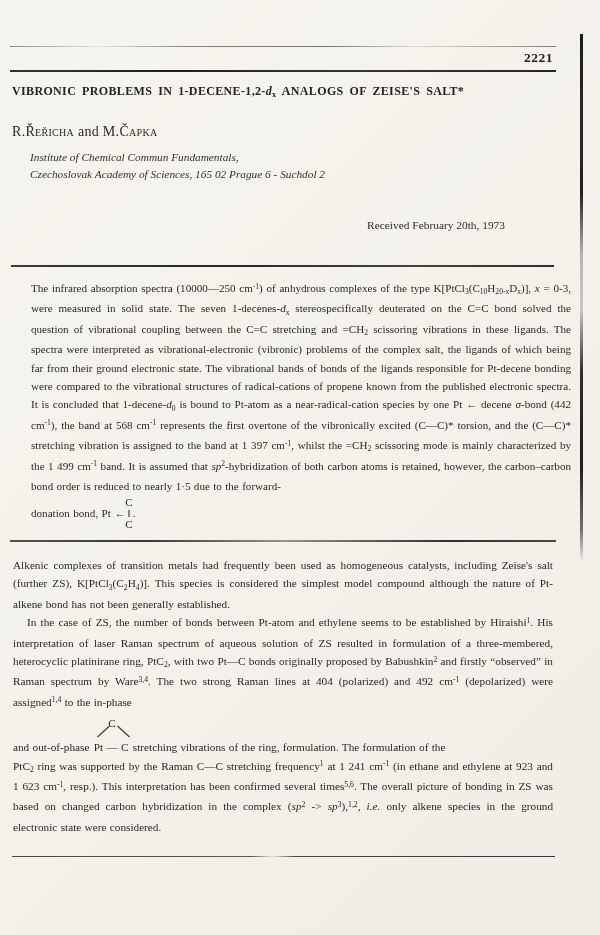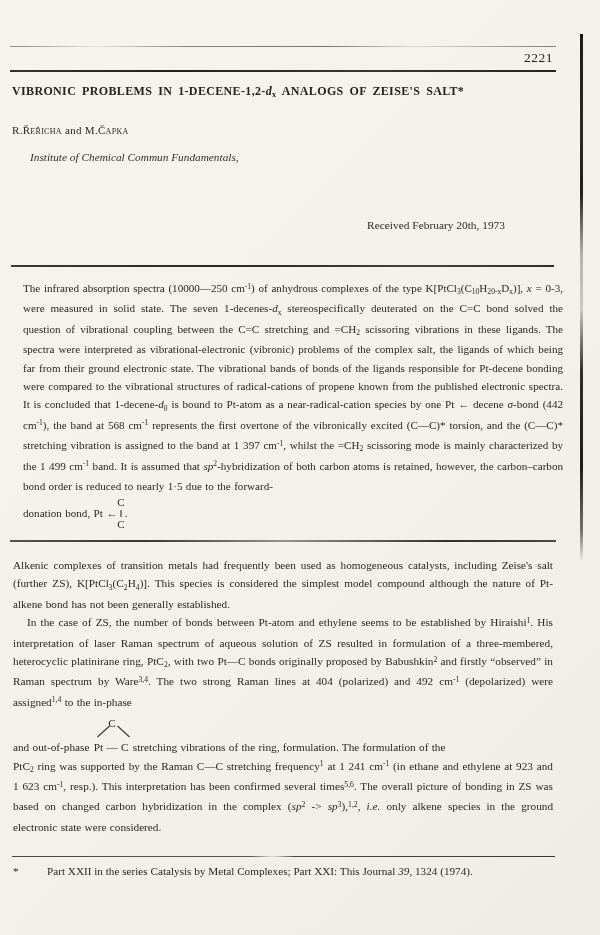--- a/index.html
+++ b/index.html
@@ -13,50 +13,50 @@
     background:linear-gradient(135deg,#f6f4ee 0%,#f3f1ea 55%,#efede6 100%);
     color:#2b2823;
   }
   .rule{position:absolute;}
   .rule-thin{
     top:46px;left:10px;width:546px;height:1px;
     background:linear-gradient(90deg,#8a8880 0%,rgba(140,138,130,.15) 16%,#88867e 32%,#75736c 58%,rgba(130,128,120,.2) 74%,#7f7d76 100%);
   }
   .page-number{
     position:absolute;top:50px;right:47px;
-    font-size:13.5px;font-weight:normal;letter-spacing:.5px;color:#24221d;text-align:right;
+    font-size:13.5px;font-weight:bold;letter-spacing:.5px;color:#24221d;text-align:right;
   }
   .rule-thick{
     top:70px;left:10px;width:546px;height:2px;
     background:linear-gradient(90deg,#35332e,#211f1b 30%,#393731 65%,#26241f);
   }
   .title{
     position:absolute;top:84px;left:12px;width:544px;margin:0;
     font-size:12px;font-weight:bold;letter-spacing:.35px;word-spacing:2.6px;
     color:#26241f;
   }
   .authors{
     position:absolute;top:124px;left:12px;
-    font-size:11px;letter-spacing:.3px;color:#2b2823;
+    font-size:14px;letter-spacing:.3px;color:#2b2823;
   }
   .sc{font-variant:small-caps;}
   .affiliation{
     position:absolute;top:149px;left:30px;
     font-size:11.3px;font-style:italic;line-height:17px;color:#33302a;
   }
   .received{
     position:absolute;top:219px;right:95px;
     font-size:11.4px;color:#2e2b26;
   }
   .rule-abs-top{
     top:265px;left:11px;width:543px;height:2px;
     background:linear-gradient(90deg,#3c3a34,#2a2823 40%,#45433c 75%,#322f2a);
   }
   .abstract{
-    position:absolute;top:279px;left:23px;width:540px;
+    position:absolute;top:279px;left:31px;width:540px;
     font-size:11.1px;line-height:18.4px;text-align:justify;
     word-spacing:.6px;color:#2b2823;
   }
   .abs-bond-line{margin-top:3px;text-align:left;}
   .stack{
     display:inline-flex;flex-direction:column;align-items:center;
     vertical-align:middle;line-height:11px;font-size:11.1px;
     position:relative;top:-1px;
   }
   .rule-abs-bottom{
@@ -111,20 +111,21 @@
   <div class="rule rule-thin"></div>
   <div class="page-number">2221</div>
   <div class="rule rule-thick"></div>
 
   <h1 class="title">VIBRONIC PROBLEMS IN 1-DECENE-1,2-<em>d</em><sub>x</sub> ANALOGS OF ZEISE'S SALT*</h1>
 
   <div class="authors"><span class="sc">R.Řeřicha</span> and <span class="sc">M.Čapka</span></div>
 
   <div class="affiliation">
     <div>Institute of Chemical Commun Fundamentals,</div>
+    <div>Czechoslovak Academy of Sciences, 165 02 Prague 6 - Suchdol 2</div>
   </div>
 
   <div class="received">Received February 20th, 1973</div>
 
   <div class="rule rule-abs-top"></div>
 
   <div class="abstract">
     <span>The infrared absorption spectra (10000—250 cm<sup>-1</sup>) of anhydrous complexes of the type K[PtCl<sub>3</sub>(C<sub>10</sub>H<sub>20-x</sub>D<sub>x</sub>)], <em>x</em> = 0-3, were measured in solid state. The seven 1-decenes-<em>d</em><sub>x</sub> stereospecifically deuterated on the C=C bond solved the question of vibrational coupling between the C=C stretching and =CH<sub>2</sub> scissoring vibrations in these ligands. The spectra were interpreted as vibrational-electronic (vibronic) problems of the complex salt, the ligands of which being far from their ground electronic state. The vibrational bands of bonds of the ligands responsible for Pt-decene bonding were compared to the vibrational structures of radical-cations of propene known from the published electronic spectra. It is concluded that 1-decene-<em>d</em><sub>0</sub> is bound to Pt-atom as a near-radical-cation species by one Pt ← decene <em>σ</em>-bond (442 cm<sup>-1</sup>), the band at 568 cm<sup>-1</sup> represents the first overtone of the vibronically excited (C—C)* torsion, and the (C—C)* stretching vibration is assigned to the band at 1 397 cm<sup>-1</sup>, whilst the =CH<sub>2</sub> scissoring mode is mainly characterized by the 1 499 cm<sup>-1</sup> band. It is assumed that <em>sp</em><sup>2</sup>-hybridization of both carbon atoms is retained, however, the carbon–carbon bond order is reduced to nearly 1·5 due to the forward-</span>
     <div class="abs-bond-line">
       <span>donation bond, Pt ←</span><span class="stack">
@@ -144,18 +145,15 @@
       <span>and out-of-phase </span><span class="ring"><span class="ring-top">C</span><svg class="ring-bonds" width="42" height="13" viewBox="0 0 42 13">
             <path d="M17 1 L5 12" stroke="#39362f" stroke-width="1.1" fill="none"></path>
             <path d="M25 1 L37 12" stroke="#39362f" stroke-width="1.1" fill="none"></path>
           </svg><span class="ring-base">Pt — C</span></span><span> stretching vibrations of the ring, formulation. The formulation of the</span>
     </div>
     <p class="jp">PtC<sub>2</sub> ring was supported by the Raman C—C stretching frequency<sup>1</sup> at 1 241 cm<sup>-1</sup> (in ethane and ethylene at 923 and 1 623 cm<sup>-1</sup>, resp.). This interpretation has been confirmed several times<sup>5,6</sup>. The overall picture of bonding in ZS was based on changed carbon hybridization in the complex (<em>sp</em><sup>2</sup> -&gt; <em>sp</em><sup>3</sup>),<sup>1,2</sup>, <em>i.e.</em> only alkene species in the ground electronic state were considered.</p>
   </div>
 
   <div class="rule rule-footnote"></div>
 
-  <div class="footnote">
-    <span class="fn-marker">*</span><span>Part XXII in the series Catalysis by Metal Complexes; Part XXI: This Journal <em>39</em>, 1324 (1974).</span>
-  </div>
 
 
 </div>
 
 </body></html>

